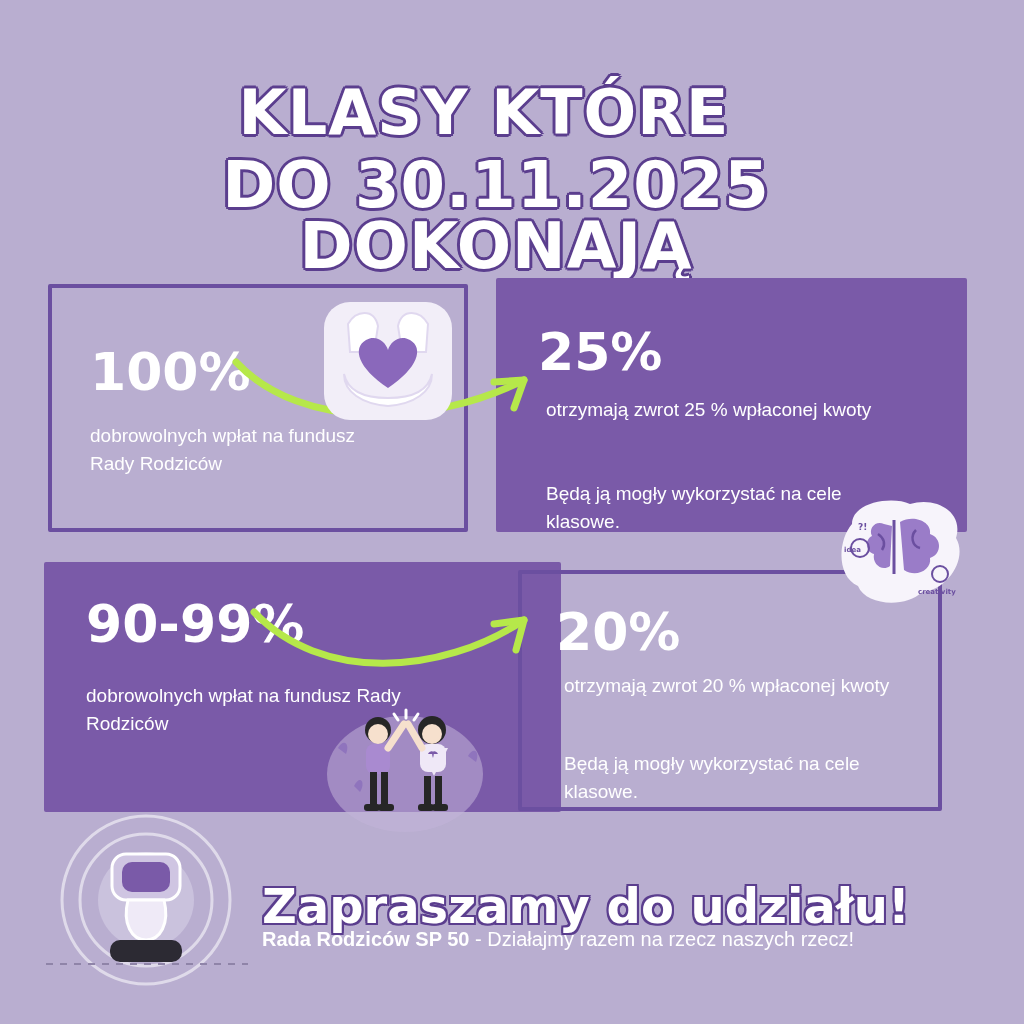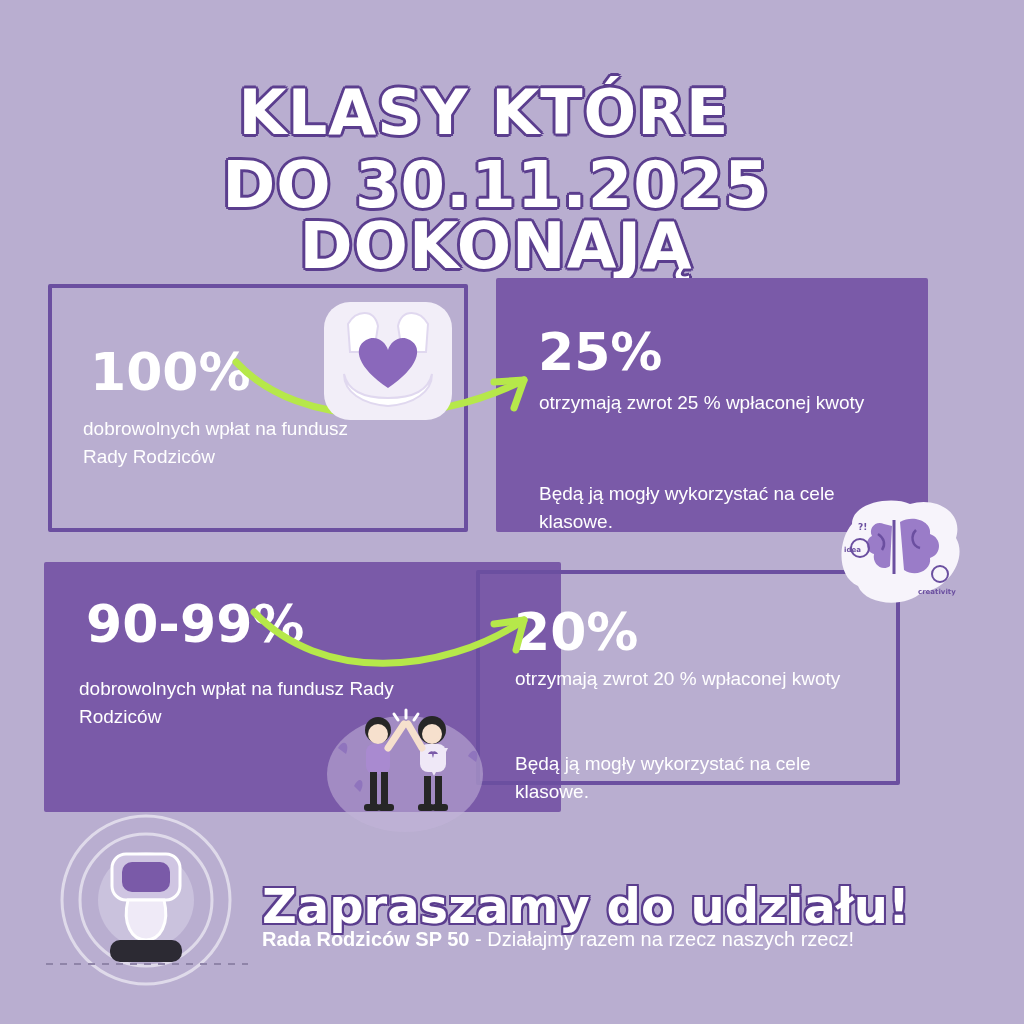--- a/index.html
+++ b/index.html
@@ -62,44 +62,44 @@
     font-weight: bold;
     color: #ffffff;
     font-size: 52px;
     letter-spacing: 0px;
     margin: 0;
   }
   .card-body {
     color: #ffffff;
     font-size: 19px;
     line-height: 1.45;
-    margin: 1px;
+    margin: 8px;
   }
   .card-body + .card-body {
     margin-top: 20px;
   }
 
   
   #card-1 { left: 48px; top: 284px; width: 420px; height: 248px; }
   #card-1 .pct { position: absolute; left: 38px; top: 54px; }
   #card-1 .card-body { position: absolute; left: 30px; top: 126px; width: 300px; }
 
   
-  #card-2 { left: 496px; top: 278px; width: 432px; height: 254px; }
+  #card-2 { left: 496px; top: 278px; width: 471px; height: 254px; }
   #card-2 .pct { position: absolute; left: 38px; top: 40px; }
   #card-2 .card-body.b1 { position: absolute; left: 38px; top: 106px; width: 330px; }
   #card-2 .card-body.b2 { position: absolute; left: 38px; top: 178px; width: 340px; }
 
   
   #card-3 { left: 44px; top: 562px; width: 517px; height: 250px; }
   #card-3 .pct { position: absolute; left: 38px; top: 28px; }
   #card-3 .card-body { position: absolute; left: 30px; top: 108px; width: 320px; }
 
   
-  #card-4 { left: 476px; top: 570px; width: 424px; height: 215px; }
+  #card-4 { left: 518px; top: 570px; width: 424px; height: 241px; }
   #card-4 .pct { position: absolute; left: 34px; top: 28px; }
   #card-4 .card-body.b1 { position: absolute; left: 34px; top: 90px; width: 330px; }
   #card-4 .card-body.b2 { position: absolute; left: 34px; top: 156px; width: 340px; }
 
   
   .arrow {
     position: absolute;
     pointer-events: none;
   }
   #arrow-1 { left: 232px; top: 354px; }

